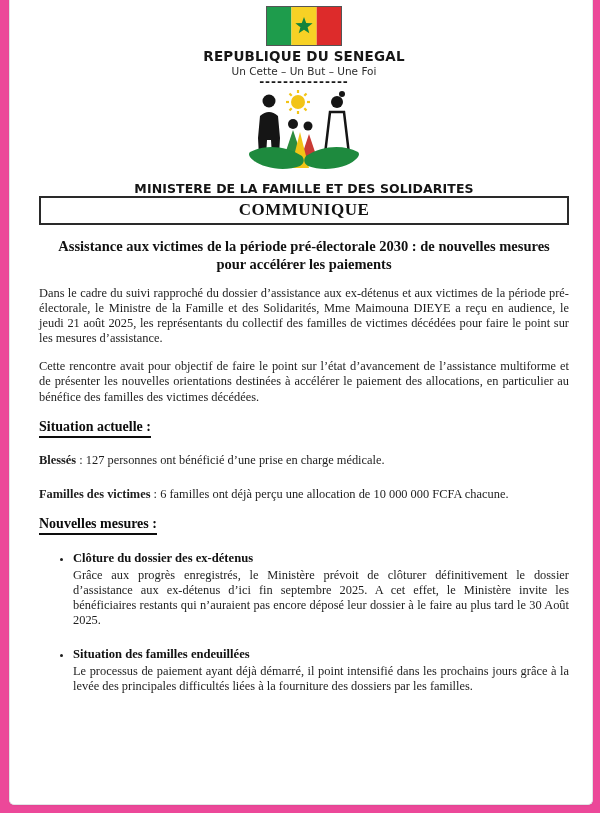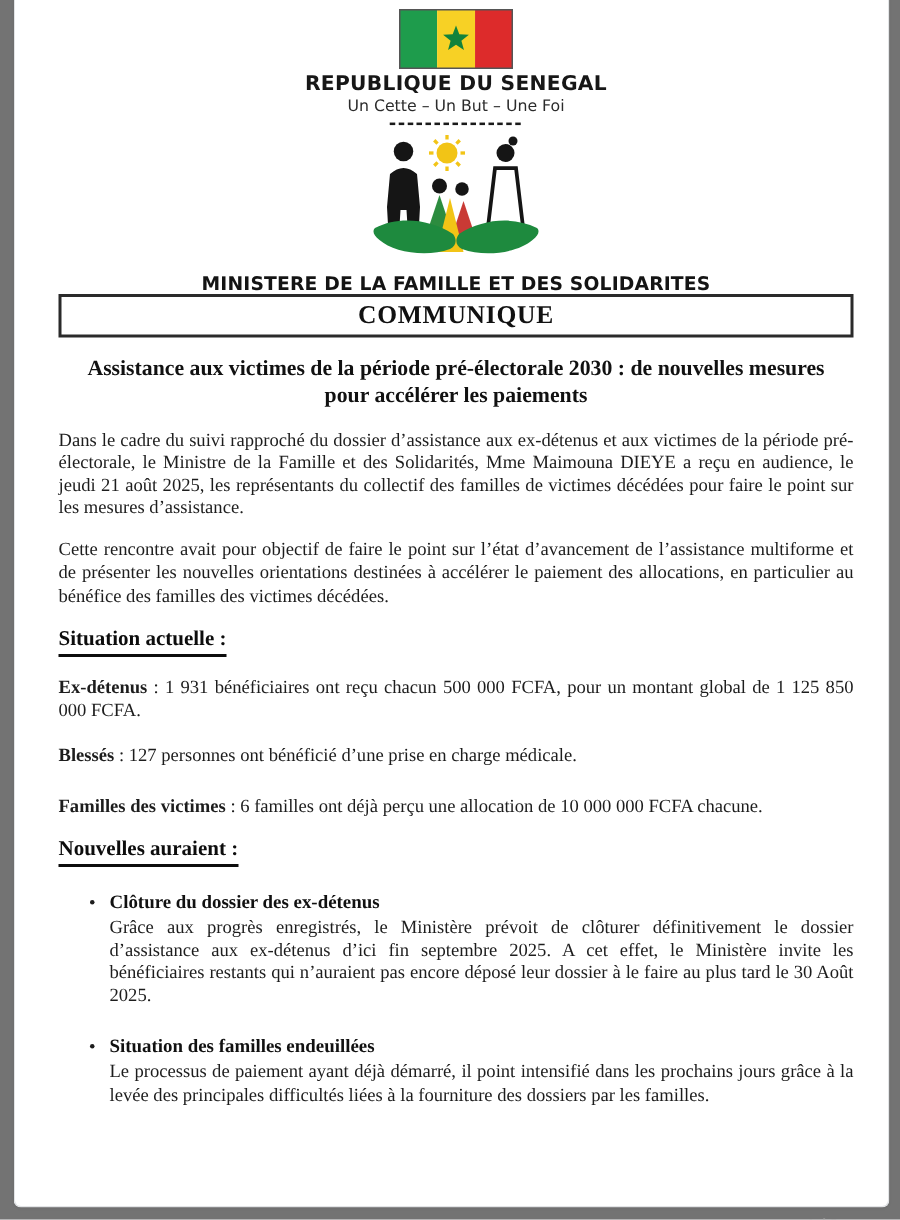--- a/index.html
+++ b/index.html
@@ -1,20 +1,20 @@
 <!DOCTYPE html>
 <html><head>
 <meta charset="utf-8">
 <style>
   html,body { margin:0; padding:0; }
   body { background:#eef0f2; font-family:"Liberation Serif", serif; }
 
   .canvas {
     position:relative; width:600px; height:813px;
-    background:#737373; overflow:hidden;
+    background:#ec4899; overflow:hidden;
   }
   .page {
     position:absolute; left:9px; top:-4px; width:582px; height:808px;
     background:#ffffff;
     border:1px solid #e2e4e6; border-top:none;
     border-radius:0 0 5px 5px;
     box-shadow:0 1px 2px rgba(0,0,0,0.05);
   }
   .content {
     position:relative;
@@ -169,26 +169,25 @@
 
       <h1 class="doc-title">Assistance aux victimes de la période pré-électorale 2030 : de nouvelles mesures pour accélérer les paiements</h1>
 
       <p class="para">Dans le cadre du suivi rapproché du dossier d’assistance aux ex-détenus et aux victimes de la période pré-électorale, le Ministre de la Famille et des Solidarités, Mme Maimouna DIEYE a reçu en audience, le jeudi 21 août 2025, les représentants du collectif des familles de victimes décédées pour faire le point sur les mesures d’assistance.</p>
       <p class="para gap-lg">Cette rencontre avait pour objectif de faire le point sur l’état d’avancement de l’assistance multiforme et de présenter les nouvelles orientations destinées à accélérer le paiement des allocations, en particulier au bénéfice des familles des victimes décédées.</p>
 
       <h2 class="section">
         <span>Situation actuelle :</span>
       </h2>
 
-      <p class="item"><strong>Ex-détenus</strong><span> : 1 931 bénéficiaires ont reçu chacun 500 000 FCFA, pour un montant global de 1 125 850 000 FCFA.</span></p>
       <p class="item sp1"><strong>Blessés</strong><span> : 127 personnes ont bénéficié d’une prise en charge médicale.</span></p>
       <p class="item sp2"><strong>Familles des victimes</strong><span> : 6 familles ont déjà perçu une allocation de 10 000 000 FCFA chacune.</span></p>
 
       <h2 class="section">
-        <span>Nouvelles auraient :</span>
+        <span>Nouvelles mesures :</span>
       </h2>
 
       <ul class="bullets">
         <li>
           <div class="b-title">Clôture du dossier des ex-détenus</div>
           <div class="b-text">Grâce aux progrès enregistrés, le Ministère prévoit de clôturer définitivement le dossier d’assistance aux ex-détenus d’ici fin septembre 2025. A cet effet, le Ministère invite les bénéficiaires restants qui n’auraient pas encore déposé leur dossier à le faire au plus tard le 30 Août 2025.</div>
         </li>
         <li>
           <div class="b-title">Situation des familles endeuillées</div>
           <div class="b-text">Le processus de paiement ayant déjà démarré, il point intensifié dans les prochains jours grâce à la levée des principales difficultés liées à la fourniture des dossiers par les familles.</div>

